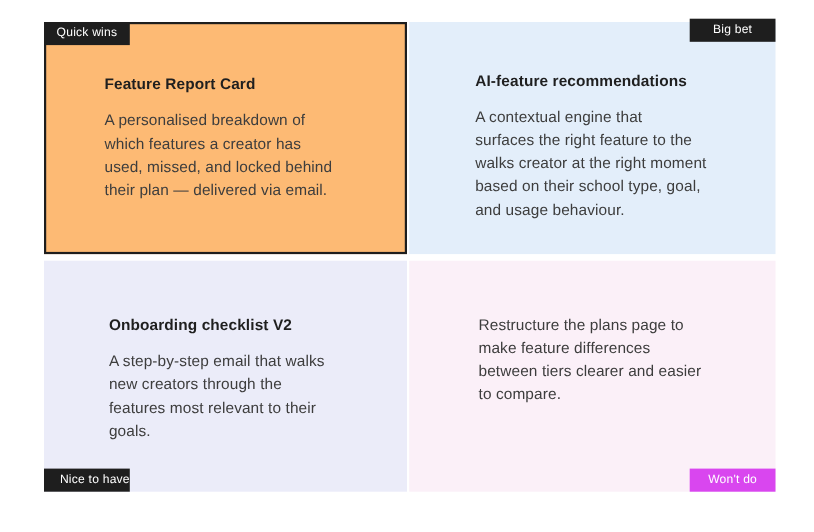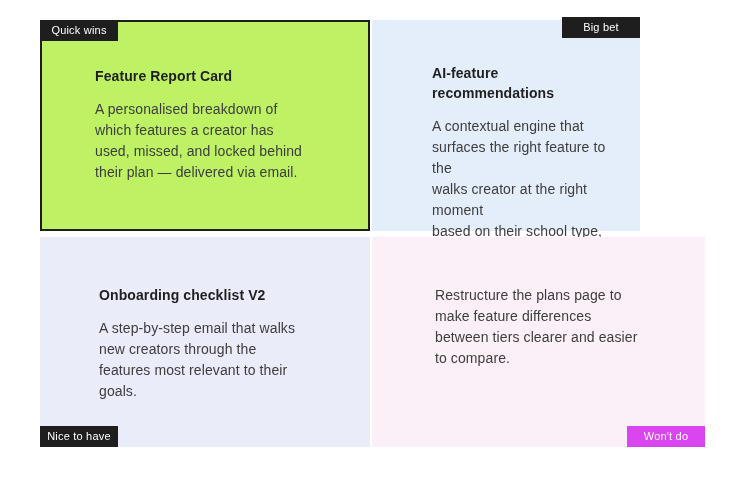--- a/index.html
+++ b/index.html
@@ -18,21 +18,21 @@
   .card {
     position: absolute;
     box-sizing: border-box;
   }
   .q1 {
     left: 40px; top: 20px; width: 330px; height: 211px;
     border: 2px solid #1e1e1e;
     padding: 44px 28px 0 53px;
   }
   .q2 {
-    left: 372px; top: 20px; width: 268px; height: 211px;
+    left: 372px; top: 20px; width: 333px; height: 211px;
     padding: 43px 28px 0 60px;
   }
   .q3 {
     left: 40px; top: 237px; width: 330px; height: 210px;
     padding: 48px 28px 0 59px;
   }
   .q4 {
     left: 372px; top: 237px; width: 333px; height: 210px;
     padding: 48px 28px 0 63px;
   }
@@ -41,21 +41,21 @@
     width: 78px;
     height: 21px;
     line-height: 21px;
     text-align: center;
     font-size: 11px;
     letter-spacing: 0.2px;
     white-space: nowrap;
   }
   .q1 .badge { top: -2px; left: -2px; }
   .q2 .badge { top: -3px; right: 0; }
-  .q3 .badge { bottom: 0; left: 0; }
+  .q3 .badge { bottom: 0; left: 0; text-align: right; }
   .q4 .badge { bottom: 0; right: 0; }
   .card-title {
     margin: 0 0 13px 0;
     font-size: 14px;
     font-weight: 600;
     line-height: 20px;
     letter-spacing: 0.1px;
     color: #1f1f1f;
   }
   .card-body {
@@ -65,21 +65,21 @@
     letter-spacing: 0.1px;
     color: #3d3d3d;
     white-space: pre-line;
   }
 </style>
 </head>
 <body style="background: rgb(255, 255, 255);">
 
 <div class="board">
 
-  <div class="card q1" style="background-color: #bef264; border-color: rgb(30, 30, 30);">
+  <div class="card q1" style="background-color: #fdba74; border-color: rgb(30, 30, 30);">
     <span class="badge" style="background-color: rgb(30, 30, 30); color: rgb(255, 255, 255);">Quick wins</span>
     <h2 class="card-title">Feature Report Card</h2>
     <p class="card-body">A personalised breakdown of
 which features a creator has
 used, missed, and locked behind
 their plan — delivered via email.</p>
   </div>
 
   <div class="card q2" style="background-color: rgb(227, 238, 250);">
     <span class="badge" style="background-color: rgb(30, 30, 30); color: rgb(255, 255, 255);">Big bet</span>

